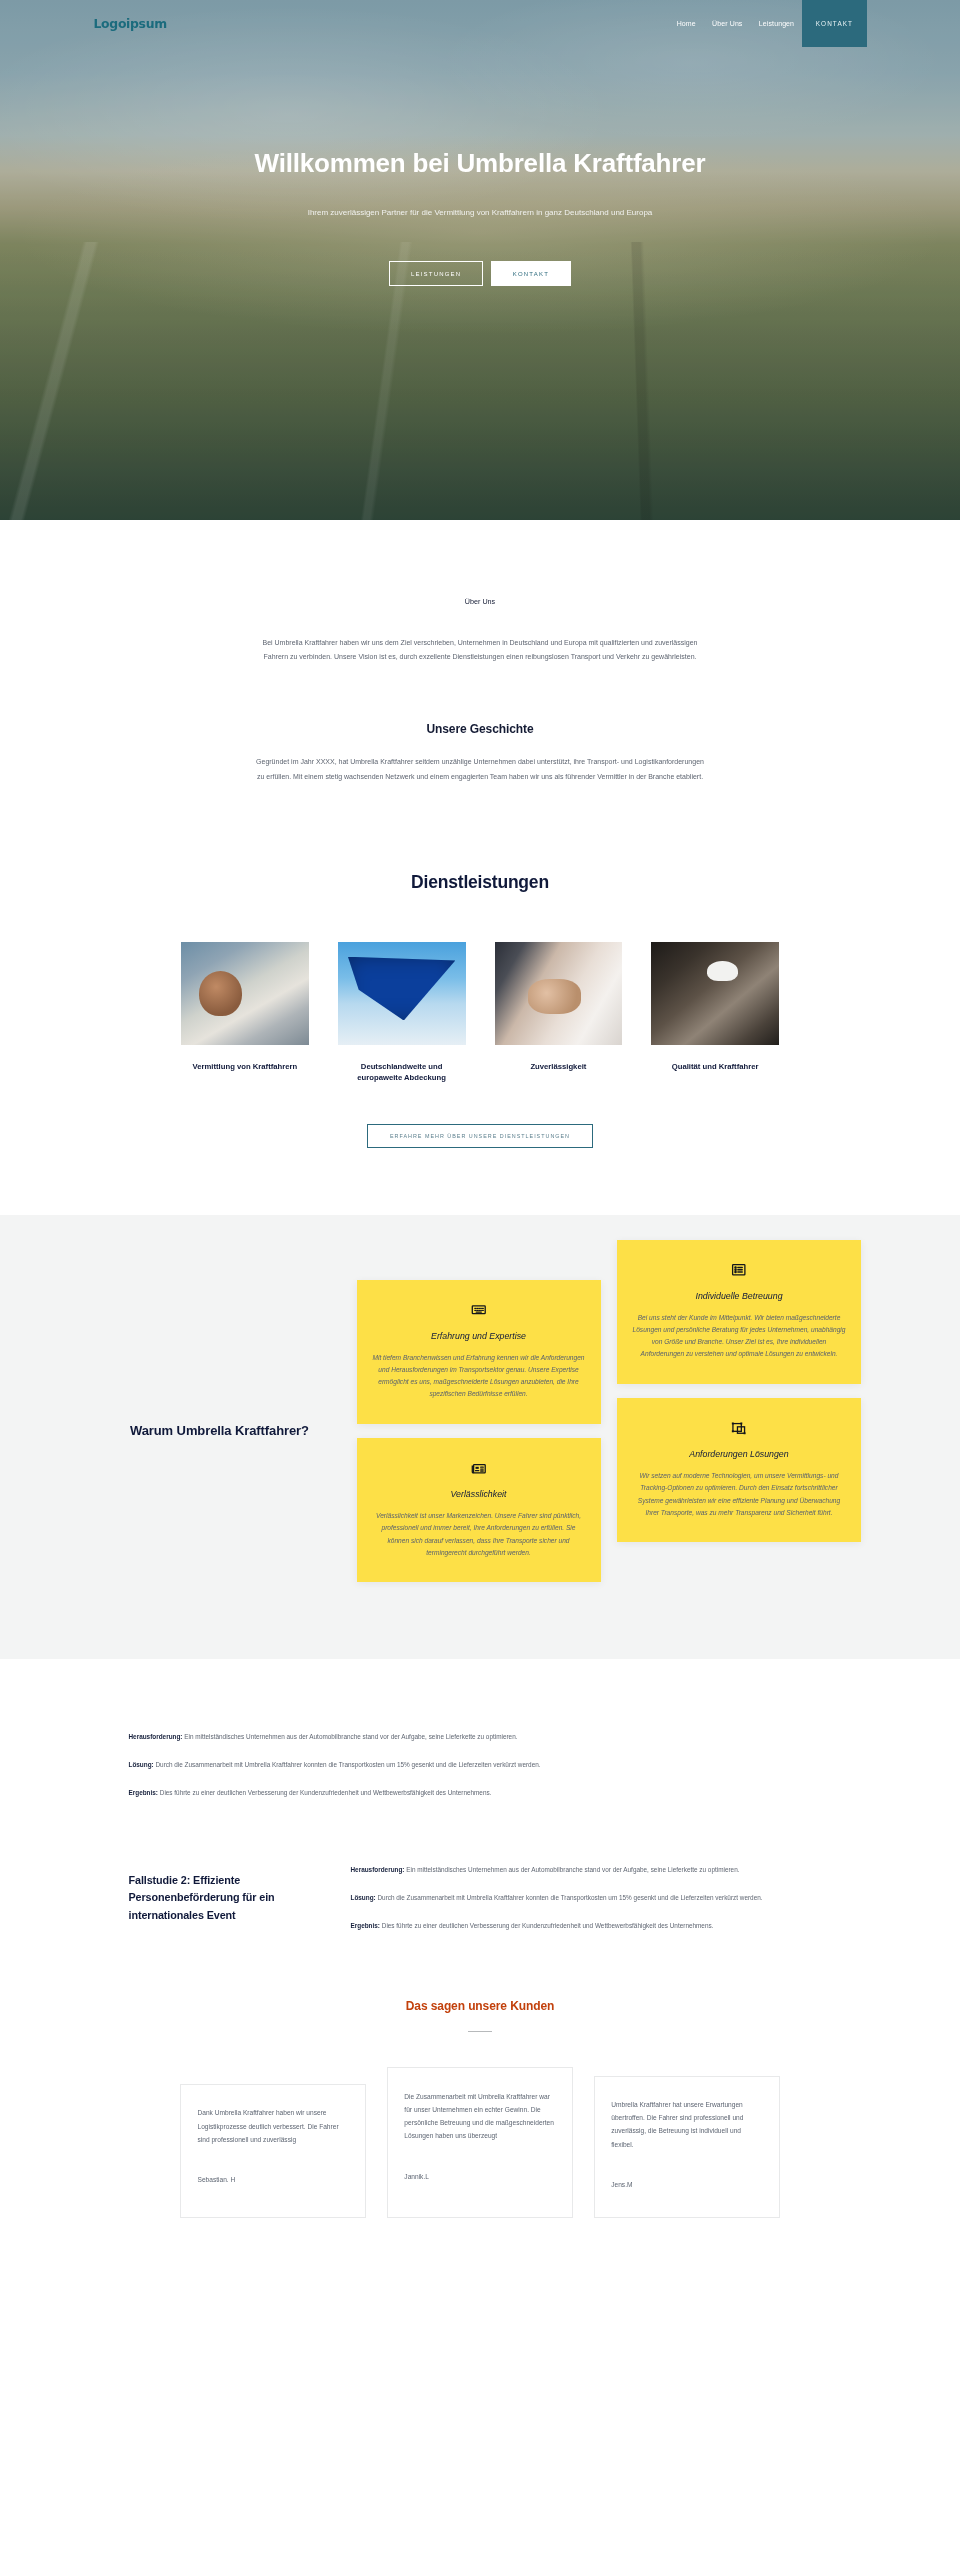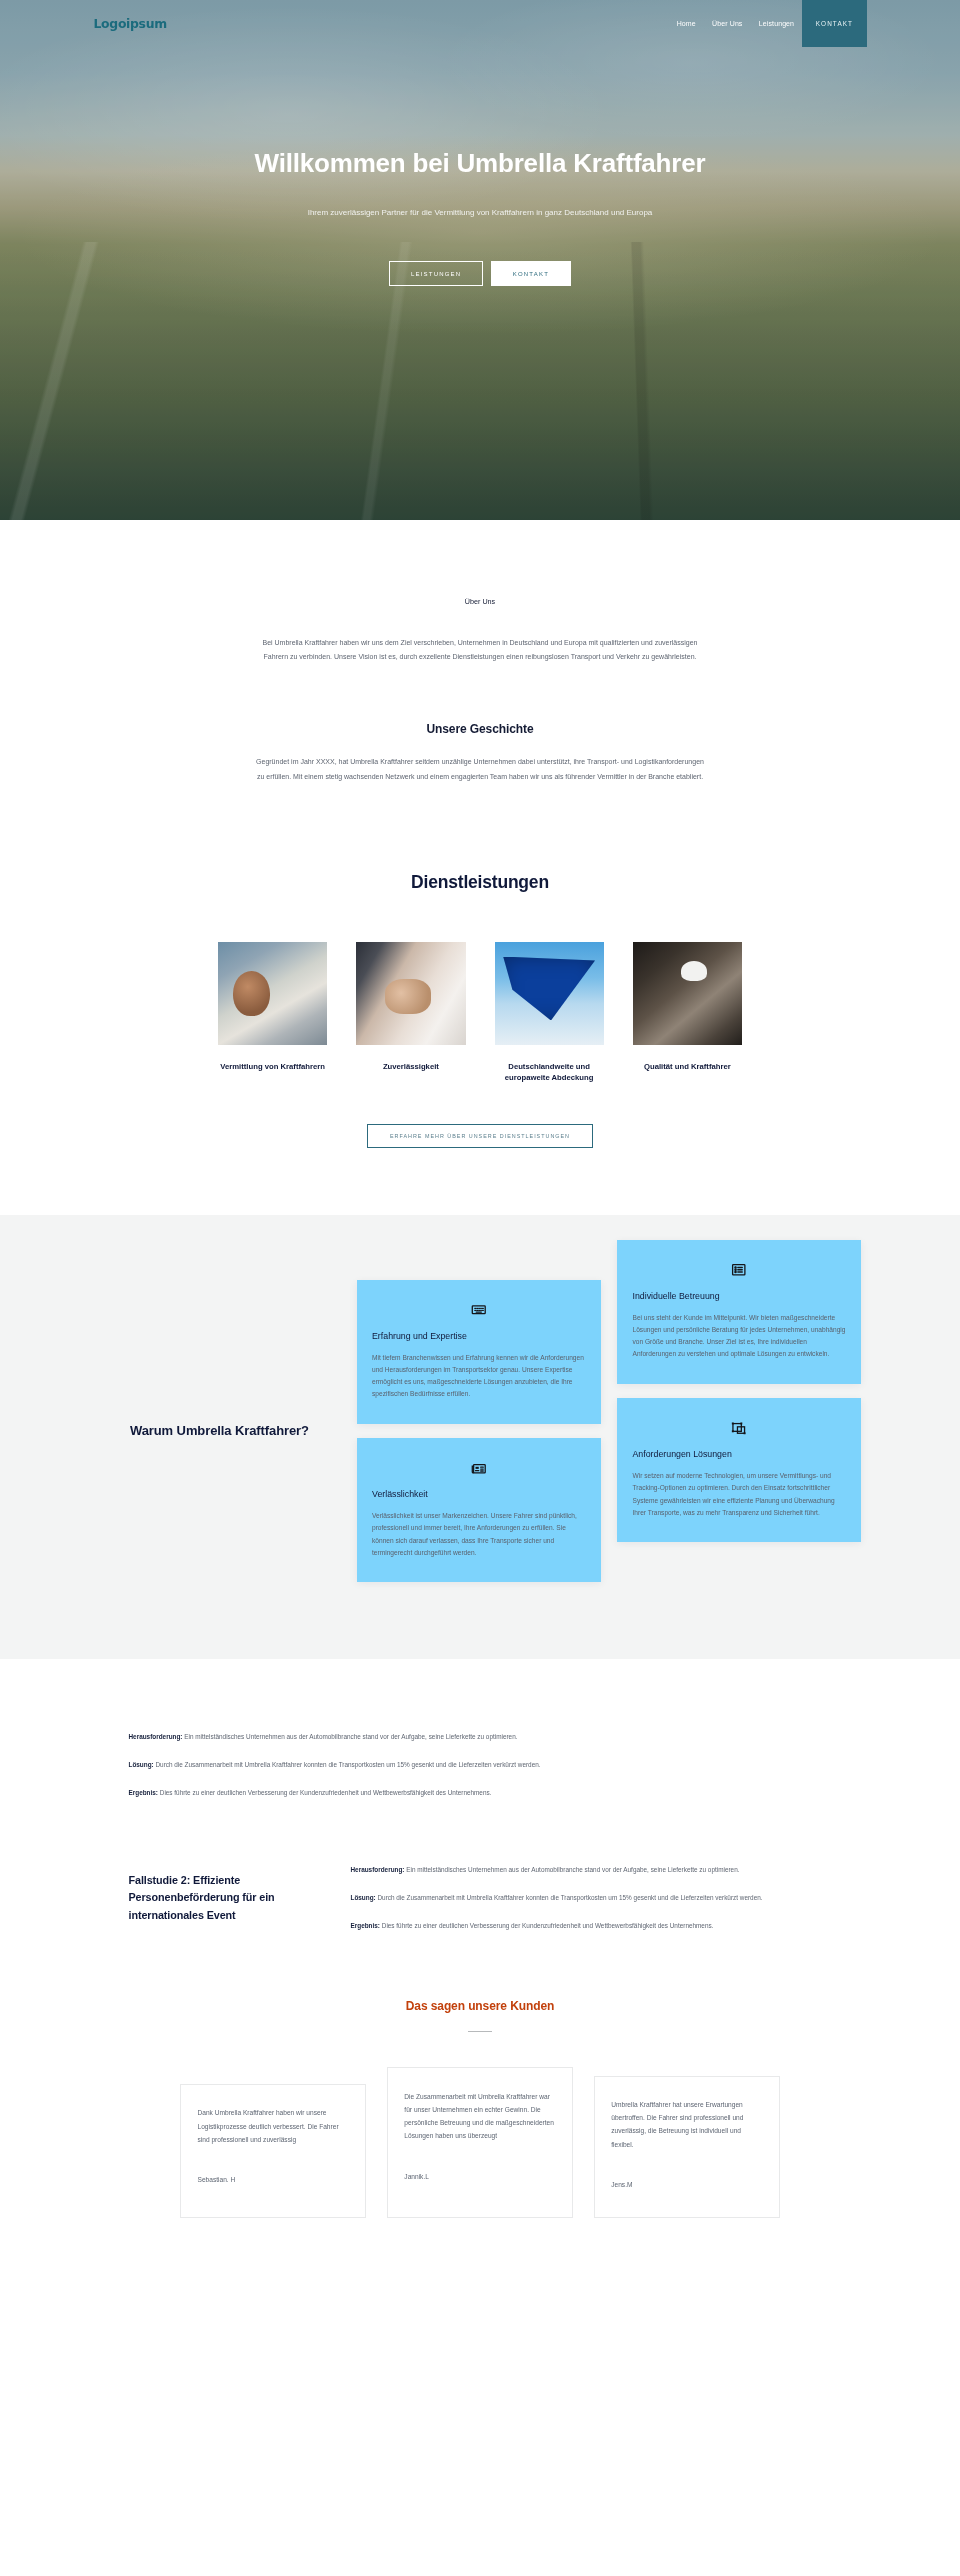--- a/index.html
+++ b/index.html
@@ -146,21 +146,21 @@
   }
   .about-gap { height:57px; }
 
   
   .services { padding:31px 0 67px; text-align:center; background:#fff; }
   .services-title {
     font-size:17.5px; font-weight:700; color:#10193a;
     letter-spacing:-0.2px; margin-bottom:49px;
   }
   .service-grid {
-    width:524px; margin:0 auto;
+    width:598px; margin:0 auto;
     display:grid; grid-template-columns:repeat(4, 1fr);
     gap:29px;
   }
   .service-card { text-align:center; }
   .service-img {
     width:100%; height:103px;
     position:relative; overflow:hidden;
   }
   .svc-1 { background:linear-gradient(150deg,#6c8ea6 0%,#8fa4b4 22%,#cfd2cc 46%,#e6e3dc 62%,#aeb4b8 78%,#7d8a94 100%); }
   .svc-1::after{content:"";position:absolute;left:14%;top:28%;width:34%;height:44%;border-radius:50% 50% 46% 46%;background:radial-gradient(circle at 40% 35%, #c08a64, #8a5c3e 70%);}
@@ -209,24 +209,25 @@
     line-height:1.5; letter-spacing:-0.1px;
   }
   .why-grid {
     flex:1;
     display:grid;
     grid-template-columns:1fr 1fr;
     gap:14.4px 16.5px;
     align-items:start;
   }
   .why-card {
-    background:#7dd3fc;
+    background:#fde047;
     padding:21.6px 15.5px 23px;
     box-shadow:0 1.5px 8.2px rgba(20,27,52,.07);
-    text-align:left;
+    text-align:center;
+    font-style:italic;
   }
   .why-card.offset-up { margin-top:-40px; }
   .why-card.offset-down { margin-top:0; }
   .why-icon {
     display:flex; justify-content:center; align-items:center;
     height:17.5px; margin-bottom:11.3px; color:#14161b;
   }
   .why-icon svg{display:block;}
   .why-h3 {
     font-size:8.8px; font-weight:400; color:#10193a;
@@ -389,25 +390,20 @@
     <p class="about-p">Gegründet im Jahr XXXX, hat Umbrella Kraftfahrer seitdem unzählige Unternehmen dabei unterstützt, ihre Transport- und Logistikanforderungen zu erfüllen. Mit einem stetig wachsenden Netzwerk und einem engagierten Team haben wir uns als führender Vermittler in der Branche etabliert.</p>
   </section>
 
   <section class="services">
     <h2 class="services-title">Dienstleistungen</h2>
     <div class="service-grid">
 
       <div class="service-card">
         <div class="service-img svc-1"></div>
         <div class="service-label">Vermittlung von Kraftfahrern</div>
-      </div>
-
-      <div class="service-card">
-        <div class="service-img svc-2"></div>
-        <div class="service-label">Zuverlässigkeit</div>
       </div>
 
       <div class="service-card">
         <div class="service-img svc-3">
           <div class="stars">
             <span style="left:44%;top:14%">★</span>
               <span style="left:58%;top:18%">★</span>
             <span style="left:30%;top:28%">★</span>
               <span style="left:66%;top:32%">★</span>
             <span style="left:25%;top:46%">★</span>
@@ -415,20 +411,25 @@
             <span style="left:30%;top:62%">★</span>
               <span style="left:56%;top:64%">★</span>
             <span style="left:40%;top:70%">★</span>
               <span style="left:50%;top:24%">★</span>
           </div>
         </div>
         <div class="service-label">Deutschlandweite und europaweite Abdeckung</div>
       </div>
 
       <div class="service-card">
+        <div class="service-img svc-2"></div>
+        <div class="service-label">Zuverlässigkeit</div>
+      </div>
+
+      <div class="service-card">
         <div class="service-img svc-4"></div>
         <div class="service-label">Qualität und Kraftfahrer</div>
       </div>
 
     </div>
     <div class="services-cta">
       <a class="btn-outline-teal" href="#">ERFAHRE MEHR ÜBER UNSERE DIENSTLEISTUNGEN</a>
     </div>
   </section>
 

